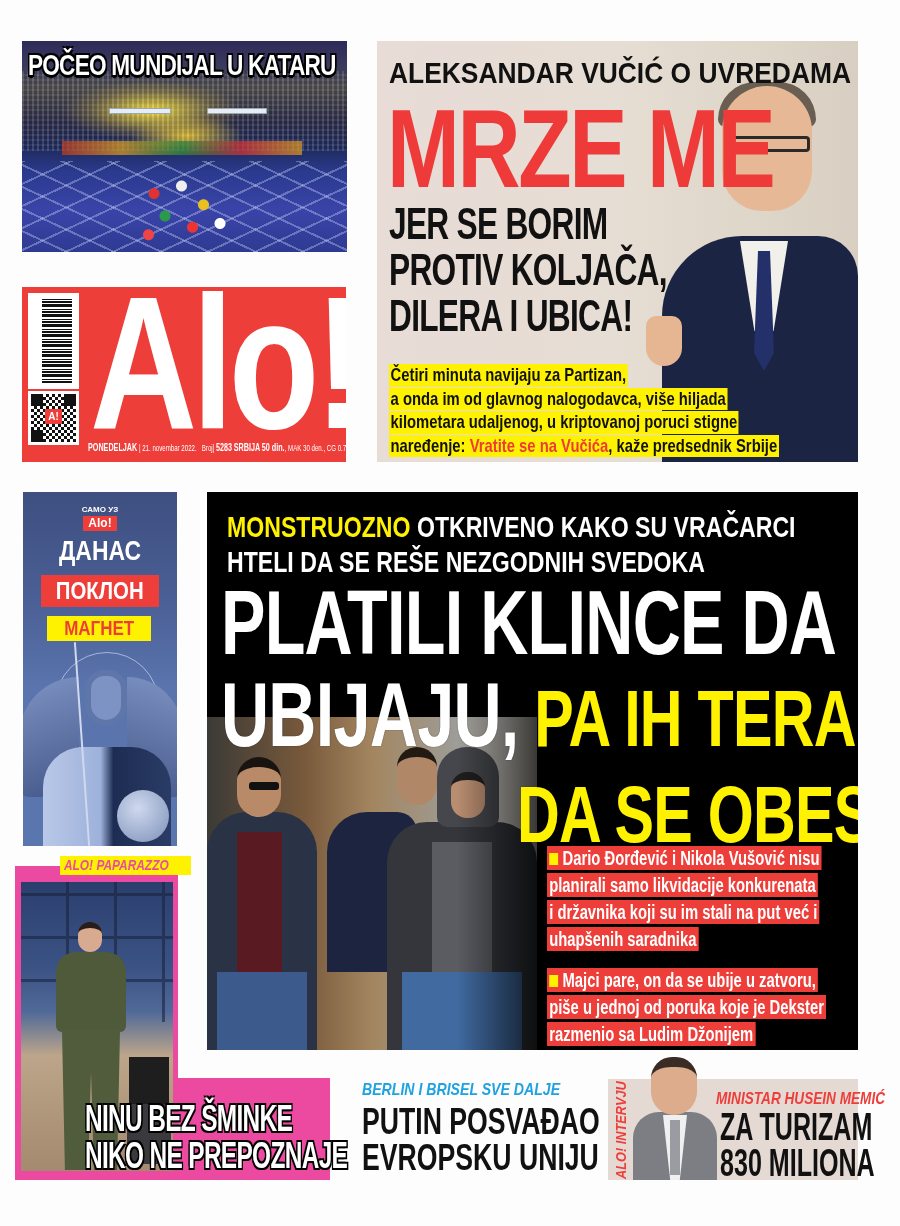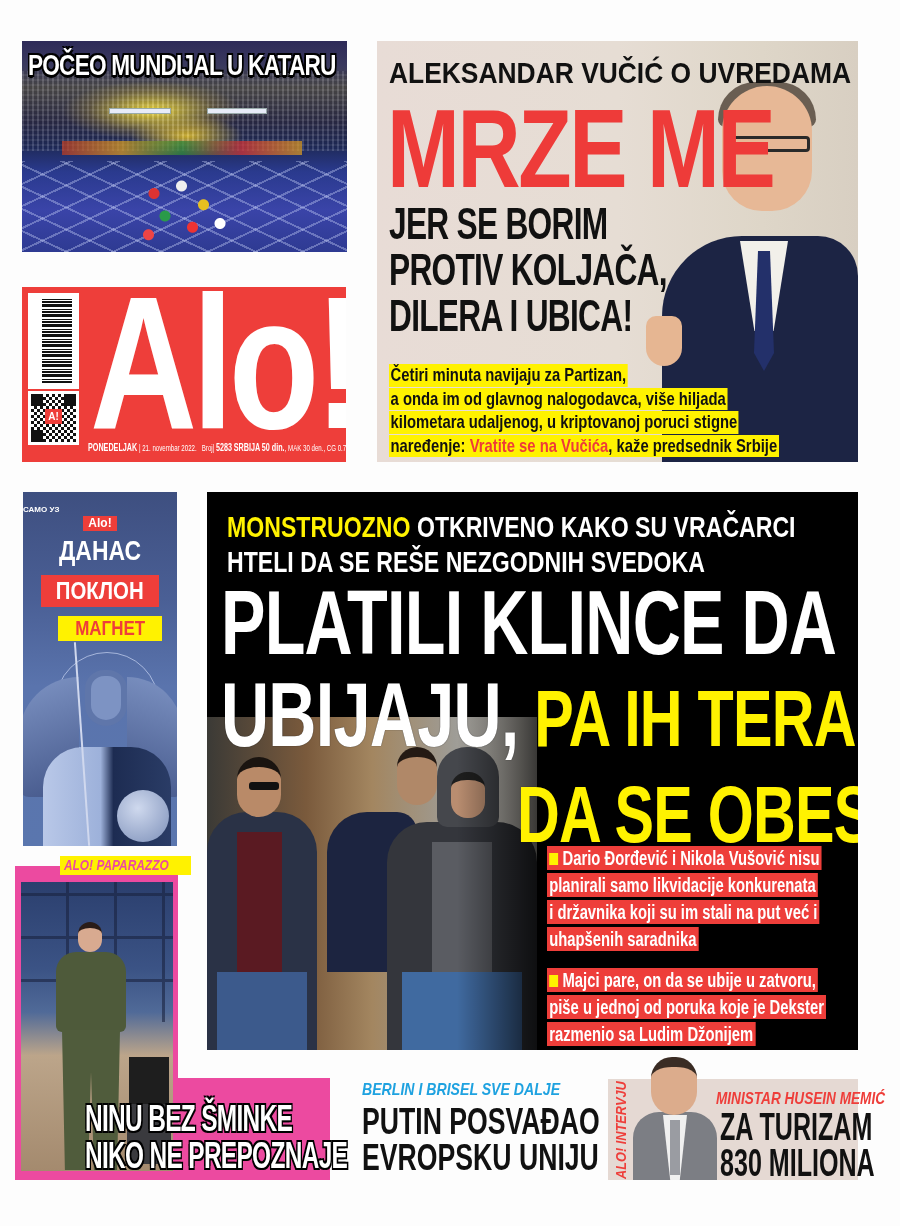--- a/index.html
+++ b/index.html
@@ -69,26 +69,26 @@
       linear-gradient(#111,#111) 0 100%/12px 12px no-repeat,
       repeating-conic-gradient(#111 0 25%, #fff 0 50%) 0 0/6px 6px; }
   #masthead .qr .a { position: absolute; left: 17px; top: 18px; width: 17px; height: 15px; background: #ee3e3a; color: #fff; font-size: 10px; font-weight: 700; text-align: center; line-height: 15px; }
   #masthead .logo { position: absolute; left: 68px; top: -20px; color: #fff; font-size: 190px; line-height: 1; font-weight: 700; letter-spacing: -6px; transform: scaleX(0.78); transform-origin: left top; }
   #masthead .info { position: absolute; left: 66px; top: 156px; color: #fff; font-size: 8.5px; line-height: 1; white-space: nowrap; transform: scaleX(0.72); transform-origin: left top; }
   #masthead .info b { font-size: 10px; }
 
   
   #promo { position: absolute; left: 23px; top: 492px; width: 154px; height: 354px; overflow: hidden;
     background: linear-gradient(180deg, #3e4f80 0%, #4a5f95 30%, #5a74ad 55%, #5a76ae 100%); }
-  #promo .samo { position: absolute; left: 0; top: 13px; width: 100%; text-align: left; color: #fff; font-size: 8px; font-weight: 700; }
+  #promo .samo { position: absolute; left: 0; top: 13px; width: 100%; text-align: center; color: #fff; font-size: 8px; font-weight: 700; }
   #promo .alo { position: absolute; left: 60px; top: 24px; width: 34px; height: 15px; background: #ee3e3a; color: #fff; font-size: 12px; font-weight: 700; text-align: center; line-height: 15px; }
   #promo .danas { position: absolute; left: 0; top: 44px; width: 100%; text-align: center; color: #fff; font-size: 27px; font-weight: 700; transform: scaleX(0.85); }
   #promo .poklon { position: absolute; left: 18px; top: 83px; width: 118px; height: 32px; background: #ee3e3a; color: #fff; font-size: 24px; font-weight: 700; text-align: center; line-height: 32px; }
   #promo .poklon span, #promo .magnet span { display: inline-block; transform: scaleX(0.85); }
-  #promo .magnet { position: absolute; left: 24px; top: 124px; width: 104px; height: 25px; background: #fff200; color: #ee3e3a; font-size: 20px; font-weight: 700; text-align: center; line-height: 25px; margin-left: 11px; }
+  #promo .magnet { position: absolute; left: 24px; top: 124px; width: 104px; height: 25px; background: #fff200; color: #ee3e3a; font-size: 20px; font-weight: 700; text-align: center; line-height: 25px; }
   #promo .halo { position: absolute; left: 32px; top: 160px; width: 104px; height: 104px; border-radius: 50%; border: 1px solid rgba(220,230,255,0.6); }
   #promo .wing-l { position: absolute; left: -4px; top: 185px; width: 60px; height: 120px; background: linear-gradient(160deg,#7e94c4,#44578a); border-radius: 60px 0 0 10px; }
   #promo .wing-r { position: absolute; left: 104px; top: 185px; width: 56px; height: 120px; background: linear-gradient(200deg,#7e94c4,#44578a); border-radius: 0 60px 10px 0; }
   #promo .face { position: absolute; left: 62px; top: 178px; width: 42px; height: 56px; background: #7d93c3; border-radius: 20px 20px 22px 22px; border: 6px solid #5f76aa; }
   #promo .robe { position: absolute; left: 20px; top: 255px; width: 128px; height: 100px; background: linear-gradient(90deg,#b9c8e8 0%,#9db1da 45%,#1d2c52 55%,#2a3c66 100%); border-radius: 40px 40px 0 0; }
   #promo .spear { position: absolute; left: 58px; top: 150px; width: 2px; height: 204px; background: #d0d8ee; transform: rotate(-4deg); }
   #promo .orb { position: absolute; left: 94px; top: 298px; width: 52px; height: 52px; border-radius: 50%; background: radial-gradient(circle at 40% 35%, #cfd9ee, #7d90b9); }
 
   
   #papa { position: absolute; left: 15px; top: 866px; width: 315px; height: 314px; }

